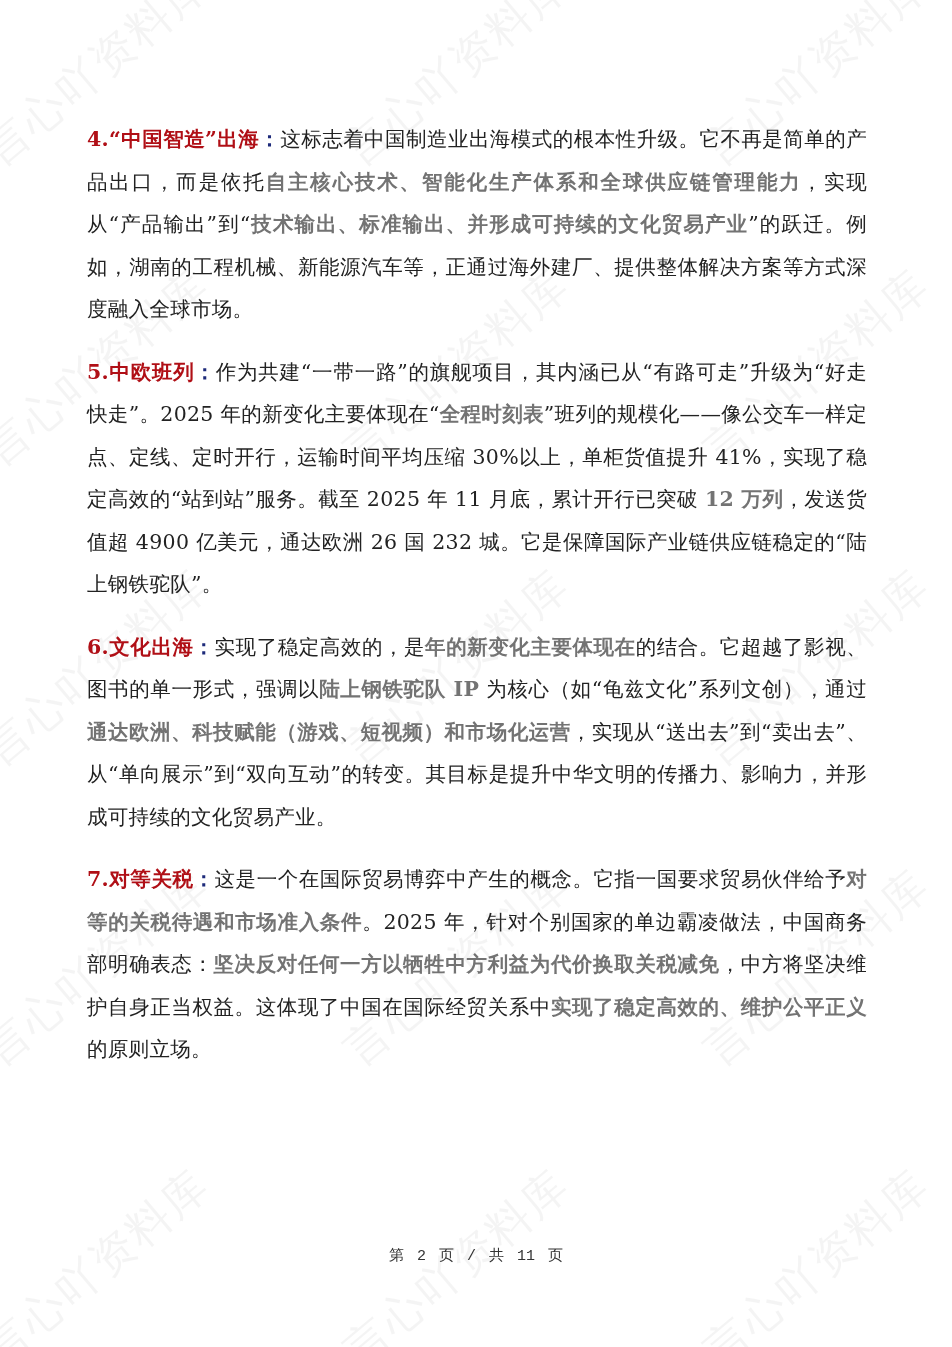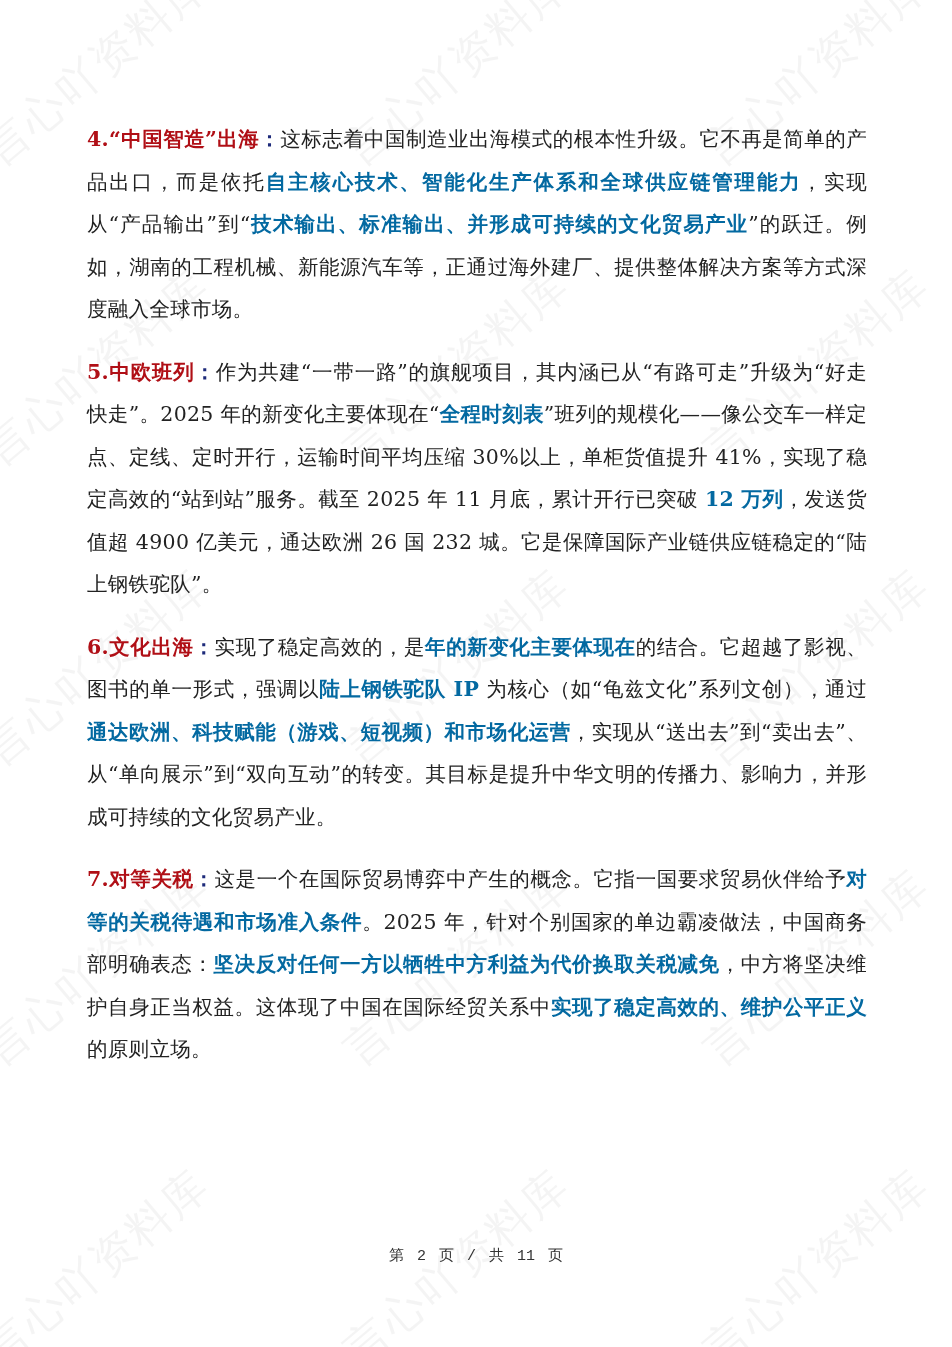--- a/index.html
+++ b/index.html
@@ -23,21 +23,21 @@
     .para {
       font-size: 20.5px;
       line-height: 42.5px;
       margin: 0 0 20px 0;
       text-align: justify;
       text-align-last: left;
       letter-spacing: 0.3px;
     }
     .head { color: #b00f16; font-weight: 700; }
     .colon { color: #1d2a7a; font-weight: 700; }
-    .hl { color: #0369a1; font-weight: 600; }
+    .hl { color: #737373; font-weight: 600; }
     .footer {
       position: absolute; left: 0; right: 0; top: 1246px; text-align: center;
       font-family: Liberation Mono, monospace; font-size: 15px; color: #333; z-index: 1;
       word-spacing: 4px;
     }
   </style>
 </head>
 <body>
 
 <div class="watermark-layer" id="wm-layer">

